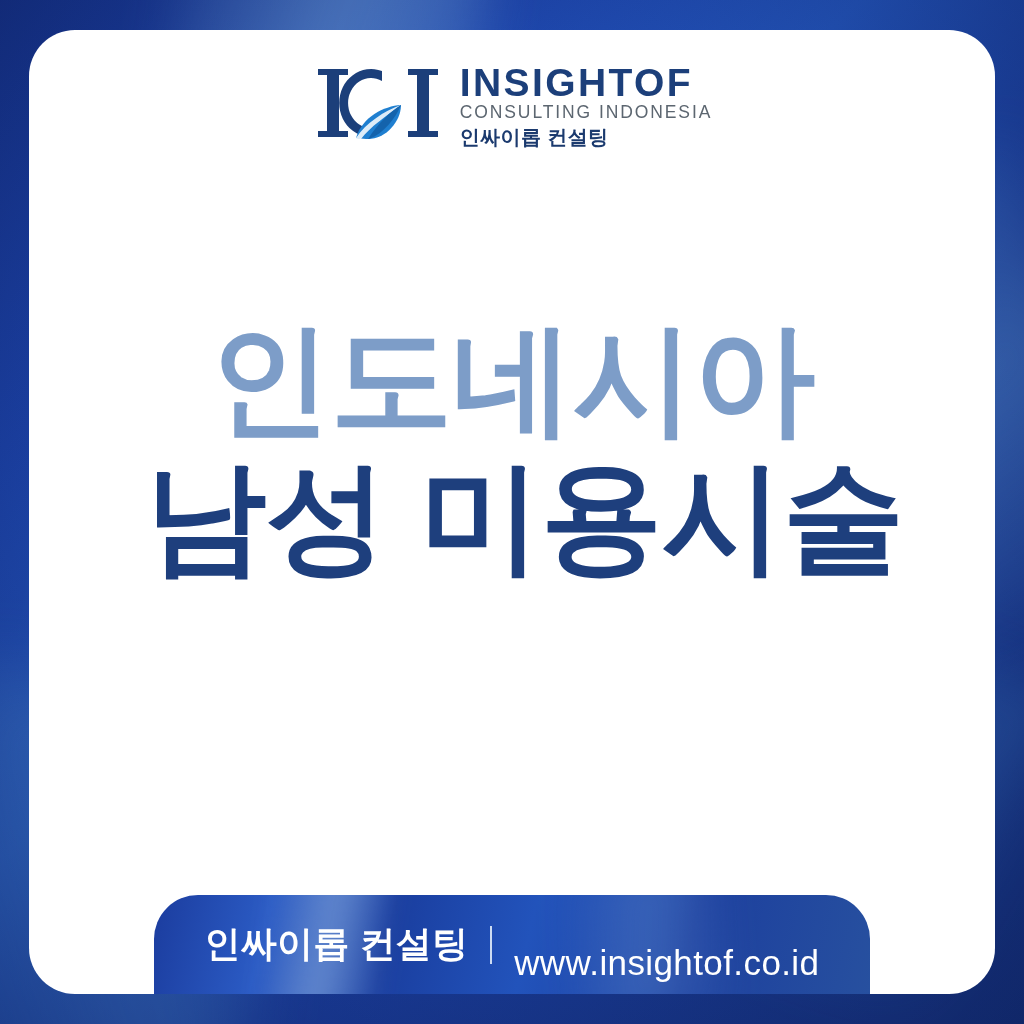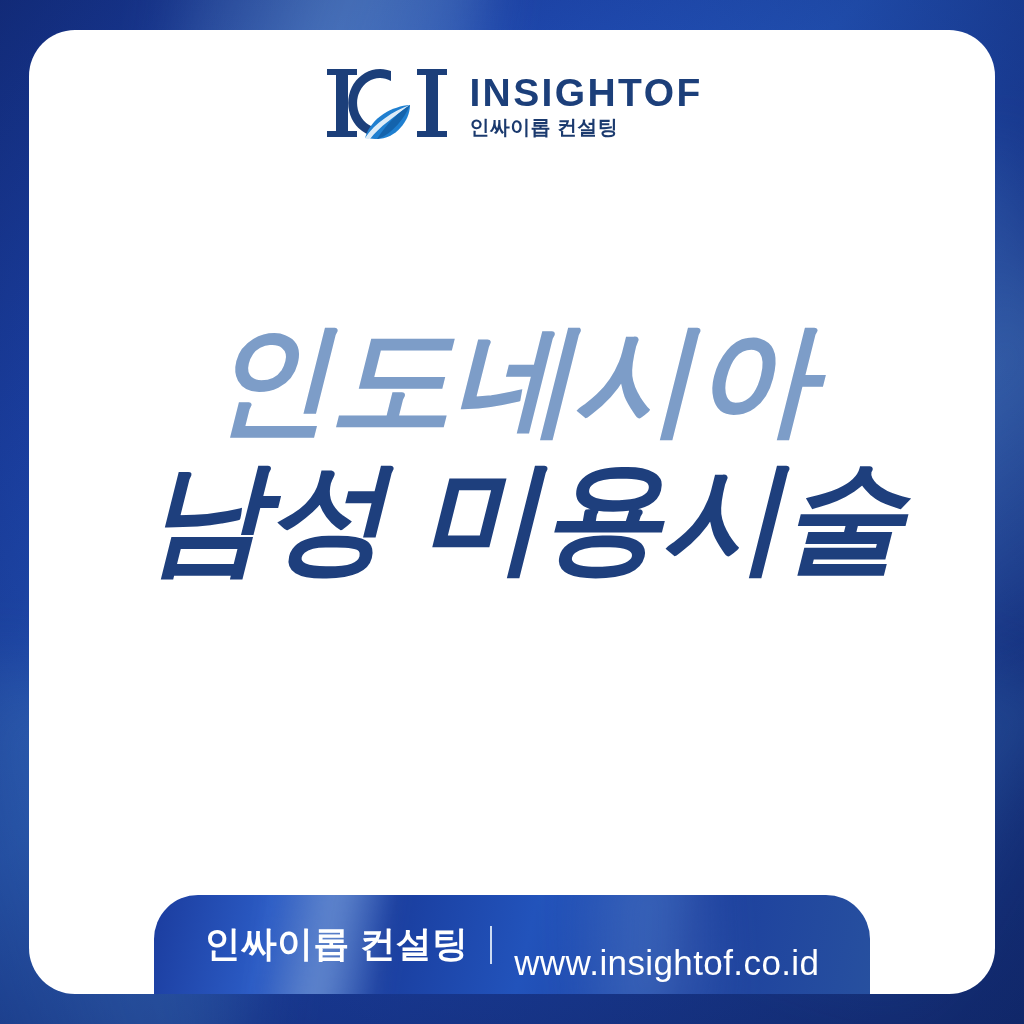--- a/index.html
+++ b/index.html
@@ -114,21 +114,20 @@
     margin-top:2px;
     white-space:nowrap;
   }
 
   
   .headline {
     position:absolute;
     left:0; right:0; top:286px;
     text-align:center;
     user-select:none;
-    font-style:italic;
   }
   .hl-line {
     display:block;
     font-weight:800;
     letter-spacing:-1px;
     white-space:nowrap;
   }
   .hl-line-1 {
     font-size:122px;
     line-height:126px;
@@ -239,20 +238,21 @@
           <g>
             <path d="M44,79 C50,58 72,47 89,46 C89,62 74,81 54,80 Z" fill="#1f7fd0"></path>
             <path d="M44,79 C54,64 72,52 89,46 C74,57 58,68 49,80 Z" fill="#ffffff" opacity=".85"></path>
             <path d="M56,80 C66,64 78,53 89,46 C83,60 72,74 57,80 Z" fill="#1463ac"></path>
           </g>
         </svg>
       </div>
 
       <div class="logo-words">
         <div class="logo-brand">INSIGHTOF</div>
+        <div class="logo-sub">CONSULTING INDONESIA</div>
         <div class="logo-kr">인싸이롭 컨설팅</div>
       </div>
 
     </div>
 
     <div class="headline">
       <span class="hl-line hl-line-1">인도네시아</span>
       <span class="hl-line hl-line-2">남성 미용시술</span>
     </div>
 

